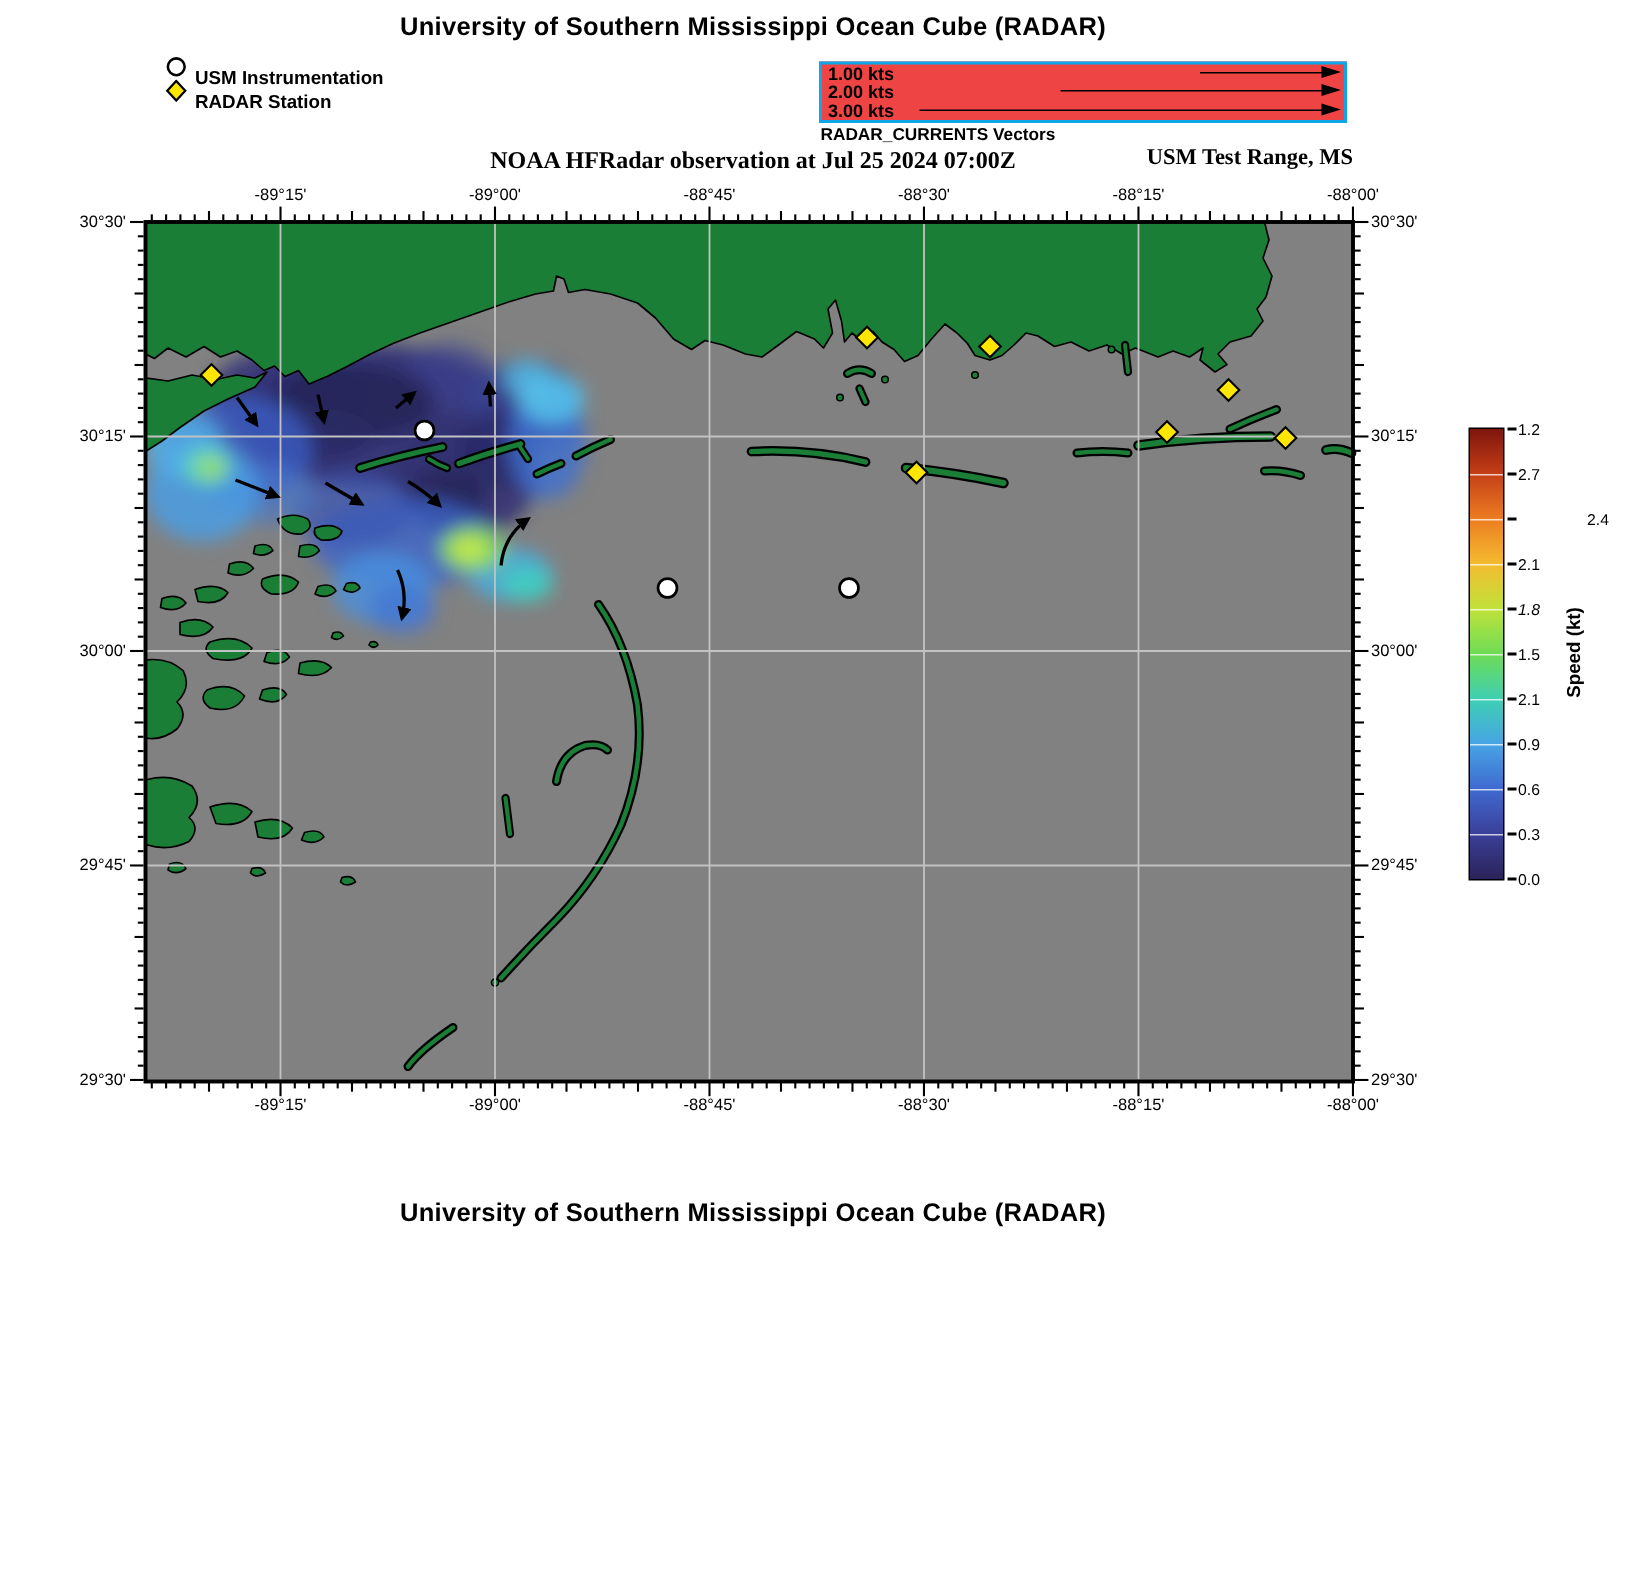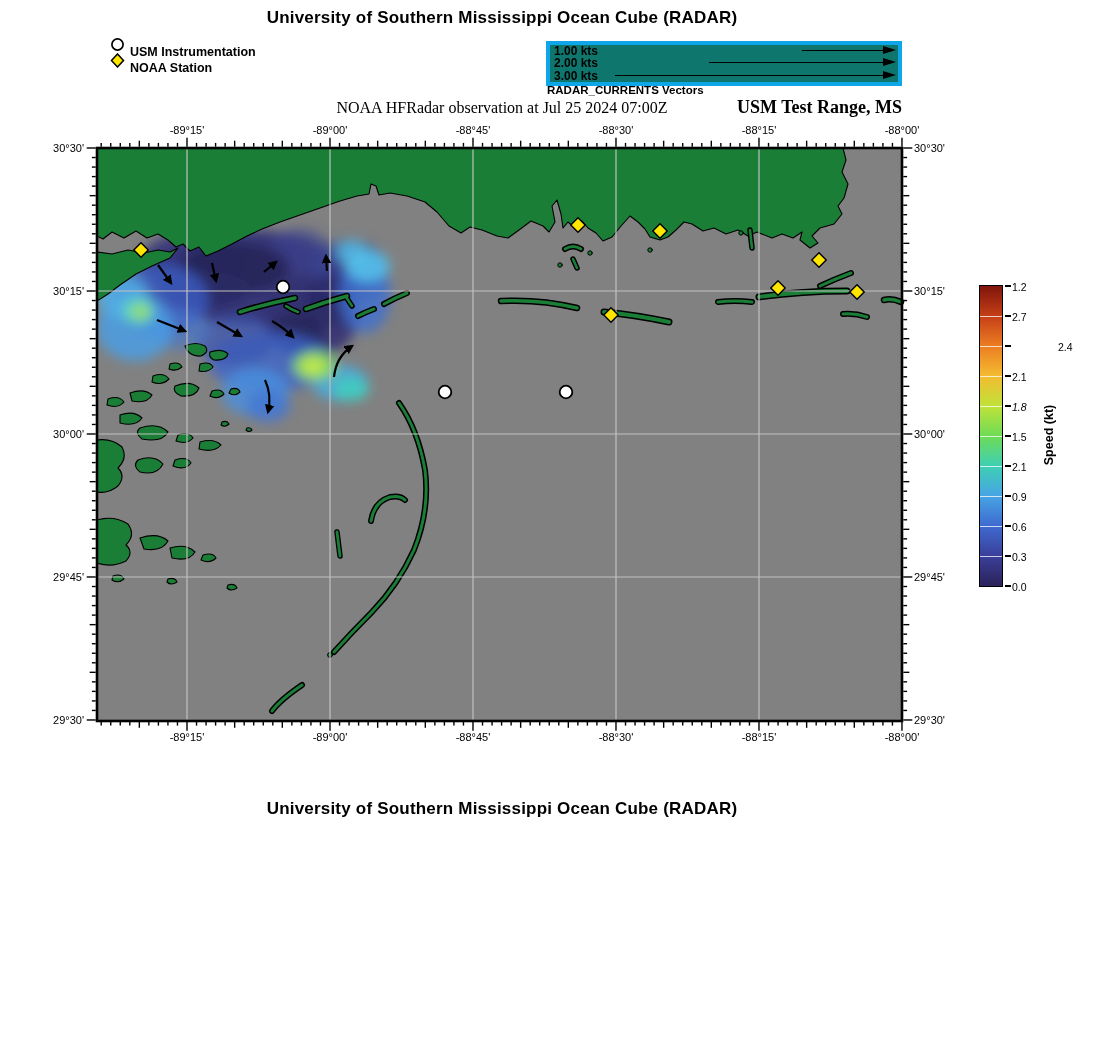--- a/index.html
+++ b/index.html
@@ -3,30 +3,30 @@
 <meta charset="utf-8">
 <style>
   html,body{margin:0;padding:0;background:#ffffff;}
   #canvas{position:relative;width:1100px;height:1050px;background:#ffffff;overflow:hidden;
           font-family:"Liberation Sans", sans-serif;color:#000;}
   .abs{position:absolute;}
   .title{left:0;width:1004px;text-align:center;font-size:17px;font-weight:bold;letter-spacing:0.2px;}
   #top-title{top:8px;}
   #bottom-title{top:799px;}
   #subtitle{left:0;width:1004px;top:99px;text-align:center;font-family:"Liberation Serif",serif;
-            font-size:16px;font-weight:normal;}
+            font-size:16px;font-weight:bold;}
   #region-label{left:640px;width:262px;top:97px;text-align:right;font-family:"Liberation Serif",serif;
-            font-size:18px;font-weight:bold;}
+            font-size:15px;font-weight:bold;}
   
   #legend{left:110px;top:36px;}
   .leg-row{display:flex;align-items:center;height:16px;}
   .leg-row svg{margin-right:5px;}
   .leg-label{font-size:12.5px;font-weight:bold;margin-top:16px;}
   
-  #vector-box{left:546px;top:41px;width:348px;height:37px;border:4px solid #0ea5e9;background:#0f766e;}
+  #vector-box{left:546px;top:41px;width:348px;height:37px;border:2px solid #0ea5e9;background:#ef4444;}
   .vrow{position:relative;height:12.3px;}
   .vlabel{position:absolute;left:4px;top:0px;font-size:12px;font-weight:bold;line-height:12px;}
   .vshaft{position:absolute;height:0;border-top:1.6px solid #000;top:5.2px;}
   .vhead{position:absolute;width:0;height:0;border-left:13px solid #000;
          border-top:4.6px solid transparent;border-bottom:4.6px solid transparent;top:1.2px;}
   #vector-caption{left:547px;top:84px;font-size:11.5px;font-weight:bold;}
   
   .ticklabel{position:absolute;font-size:11px;white-space:nowrap;}
   .ticklabel.tx{transform:translateX(-50%);text-align:center;}
   .ticklabel.ty-l{transform:translate(-100%,-50%);}
@@ -53,21 +53,21 @@
     <div class="leg-row">
       <svg width="15" height="15">
         <circle cx="7.5" cy="7.5" r="5.6" fill="#ffffff" stroke="#000" stroke-width="1.7"></circle>
       </svg>
       <span class="leg-label">USM Instrumentation</span>
     </div>
     <div class="leg-row">
       <svg width="15" height="15">
         <path d="M7.5,1 L13.5,7.5 L7.5,14 L1.5,7.5 Z" fill="#ffe600" stroke="#000" stroke-width="1.5"></path>
       </svg>
-      <span class="leg-label">NOAA Station</span>
+      <span class="leg-label">RADAR Station</span>
     </div>
   </div>
 
   <div class="abs" id="vector-box">
       <div class="vrow">
         <span class="vlabel">1.00 kts</span>
         <div class="vshaft" style="width: 83.7px; right: 12px;"></div>
         <div class="vhead" style="right: 2px;"></div>
       </div>
       <div class="vrow">

